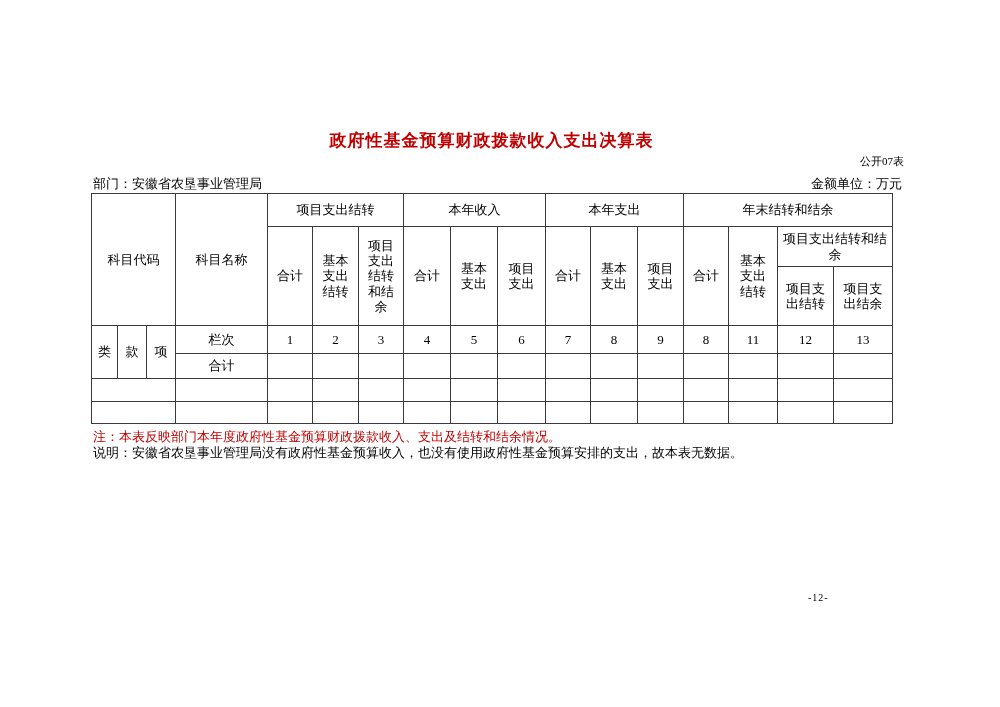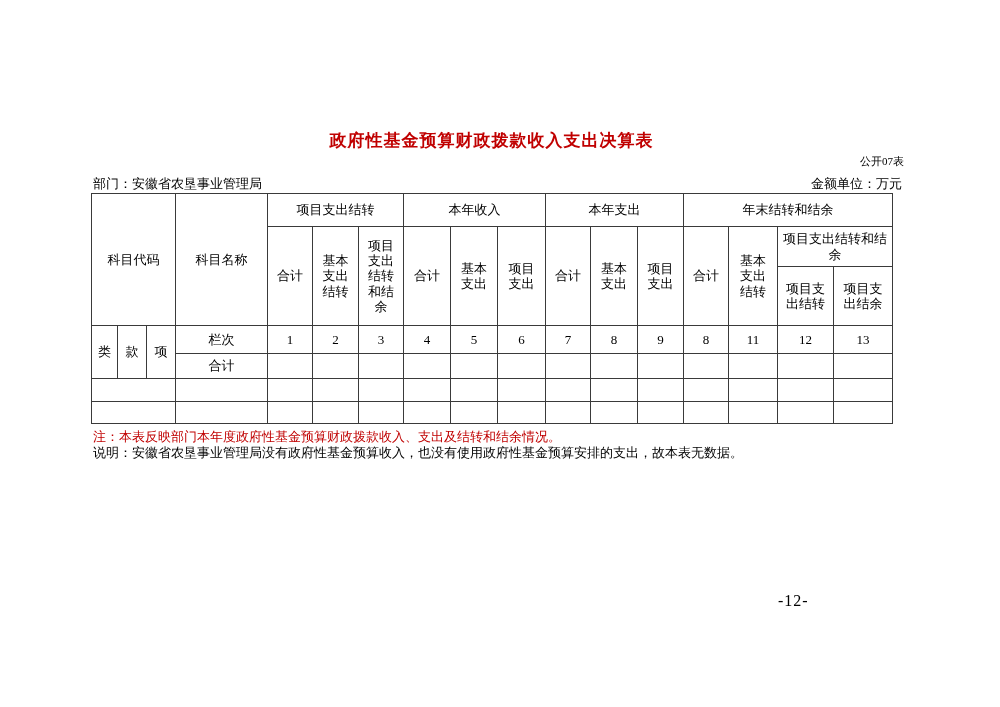--- a/index.html
+++ b/index.html
@@ -87,23 +87,23 @@
   .remark-line {
     position: absolute;
     left: 93px;
     top: 444px;
     font-size: 13px;
     color: var(--text-color);
     text-align: right;
   }
   .page-number {
     position: absolute;
-    left: 778px;
+    left: 808px;
     top: 592px;
-    font-size: 16px;
+    font-size: 10px;
     letter-spacing: 1px;
   }
 </style>
 </head>
 <body>
 
 <div class="page">
 
   <div class="doc-title">政府性基金预算财政拨款收入支出决算表</div>
   <div class="doc-label">公开07表</div>

